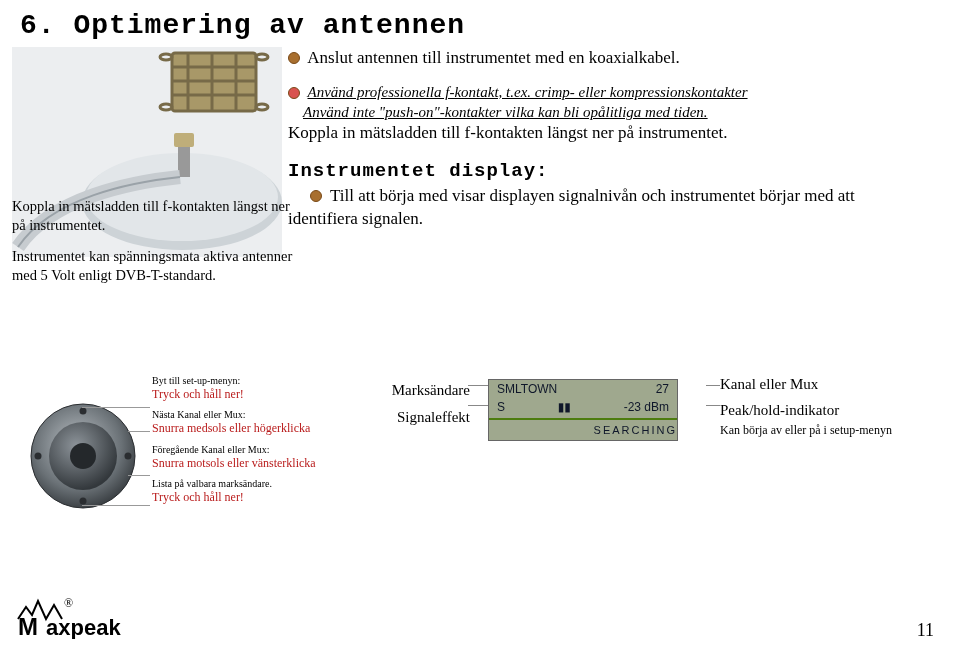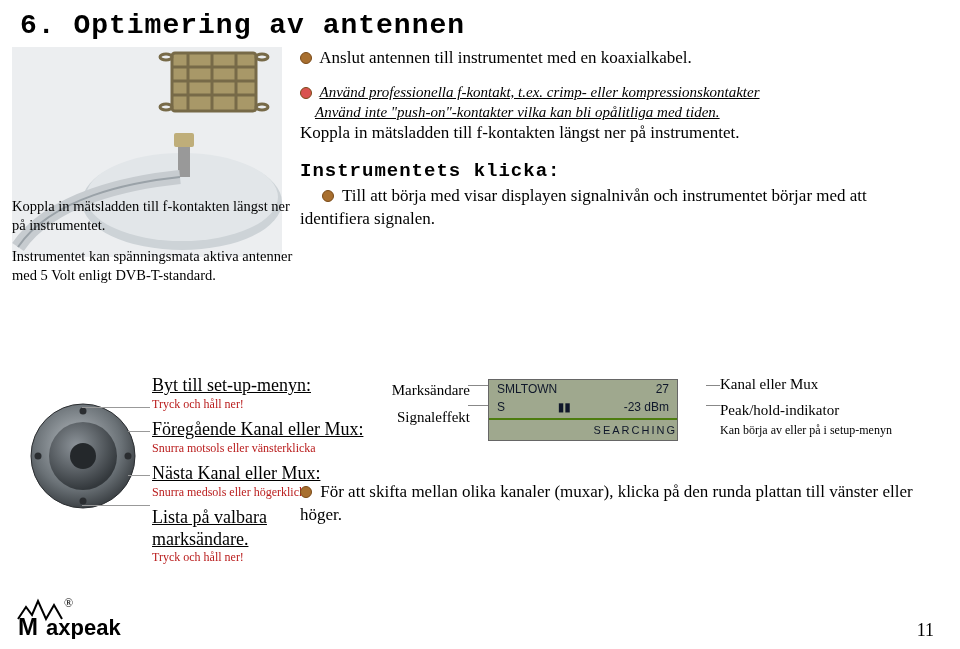--- a/index.html
+++ b/index.html
@@ -25,21 +25,21 @@
   .photo-area {
     position: absolute;
     left: 12px;
     top: 0;
     width: 270px;
     height: 220px;
   }
   .photo-svg { width: 100%; height: 100%; }
   .right-text {
     position: absolute;
-    left: 300px;
+    left: 288px;
     top: 0;
     width: 640px;
     font-size: 17px;
     line-height: 1.35;
   }
   .right-text .line1 {
     margin-bottom: 12px;
   }
   .right-text .warn-block {
     font-style: italic;
@@ -97,21 +97,21 @@
   .dial svg { width: 100%; height: 100%; }
   .dial-labels {
     position: absolute;
     left: 152px;
     top: 4px;
     width: 215px;
     font-size: 13px;
     line-height: 1.2;
   }
   .dial-labels .lbl { margin-bottom: 8px; }
-  .dial-labels .lbl .hd { font-size: 18px; text-decoration: underline; }
+  .dial-labels .lbl .hd { font-size: 10px; }
   .dial-labels .lbl .sub { font-size: 12px; color: #b91c1c; }
   .lcd-area {
     position: absolute;
     left: 460px;
     top: 8px;
     width: 245px;
     height: 78px;
   }
   .lcd {
     width: 190px;
@@ -221,21 +221,21 @@
     </div>
 
     <div class="warn-block">
       <span class="bullet warn"></span>
       <span class="warn-line1">Använd professionella f-kontakt, t.ex. crimp- eller kompressionskontakter</span><br>
       &nbsp;&nbsp;&nbsp;&nbsp;<span class="warn-line2">Använd inte "push-on"-kontakter vilka kan bli opålitliga med tiden.</span>
     </div>
 
     <div class="koppla">Koppla in mätsladden till f-kontakten längst ner på instrumentet.</div>
 
-    <div class="display-head">Instrumentets klicka:</div>
+    <div class="display-head">Instrumentet display:</div>
     <div class="display-body">
       <span class="bullet"></span>
       <span>Till att börja med visar displayen signalnivån och instrumentet börjar med att identifiera signalen.</span>
     </div>
   </div>
 
 </div>
 
 <div class="lower">
 
@@ -266,26 +266,26 @@
   <div class="leader" style="left:128px; top:60px; width:22px; height:1px;"></div>
   <div class="leader" style="left:128px; top:104px; width:22px; height:1px;"></div>
   <div class="leader" style="left:82px; top:134px; width:68px; height:1px;"></div>
 
   <div class="dial-labels">
     <div class="lbl">
       <div class="hd">Byt till set-up-menyn:</div>
       <div class="sub">Tryck och håll ner!</div>
     </div>
     <div class="lbl">
+      <div class="hd">Nästa Kanal eller Mux:</div>
+      <div class="sub">Snurra medsols eller högerklicka</div>
+    </div>
+    <div class="lbl">
       <div class="hd">Föregående Kanal eller Mux:</div>
       <div class="sub">Snurra motsols eller vänsterklicka</div>
-    </div>
-    <div class="lbl">
-      <div class="hd">Nästa Kanal eller Mux:</div>
-      <div class="sub">Snurra medsols eller högerklicka</div>
     </div>
     <div class="lbl">
       <div class="hd">Lista på valbara marksändare.</div>
       <div class="sub">Tryck och håll ner!</div>
     </div>
   </div>
 
   <div class="lcd-labels-left">
     <div>Marksändare</div>
     <div>Signaleffekt</div>
@@ -312,24 +312,20 @@
   <div class="line-connector" style="left:706px; top:34px; width:14px;"></div>
 
   <div class="lcd-labels-right">
     <div>Kanal eller Mux</div>
     <div class="r2" style="margin-top:6px;">
       <span>Peak/hold-indikator</span><br>
       <span class="sub">Kan börja av eller på i setup-menyn</span>
     </div>
   </div>
 
-  <div class="lower-text">
-    <span class="bullet"></span>
-    <span>För att skifta mellan olika kanaler (muxar), klicka på den runda plattan till vänster eller höger.</span>
-  </div>
 
 </div>
 
 <div class="logo">
   <svg width="150" height="42" viewBox="0 0 150 42">
     <polyline points="2,22 10,10 16,18 22,4 30,22 38,8 46,22" fill="none" stroke="#000" stroke-width="2"></polyline>
     <text x="2" y="38" font-family="Arial Black, Arial, sans-serif" font-size="24" font-weight="900" fill="#000">M</text>
     <text x="30" y="38" font-family="Arial Black, Arial, sans-serif" font-size="22" font-weight="900" fill="#000">axpeak</text>
     <text x="48" y="10" font-size="12">®</text>
   </svg>

